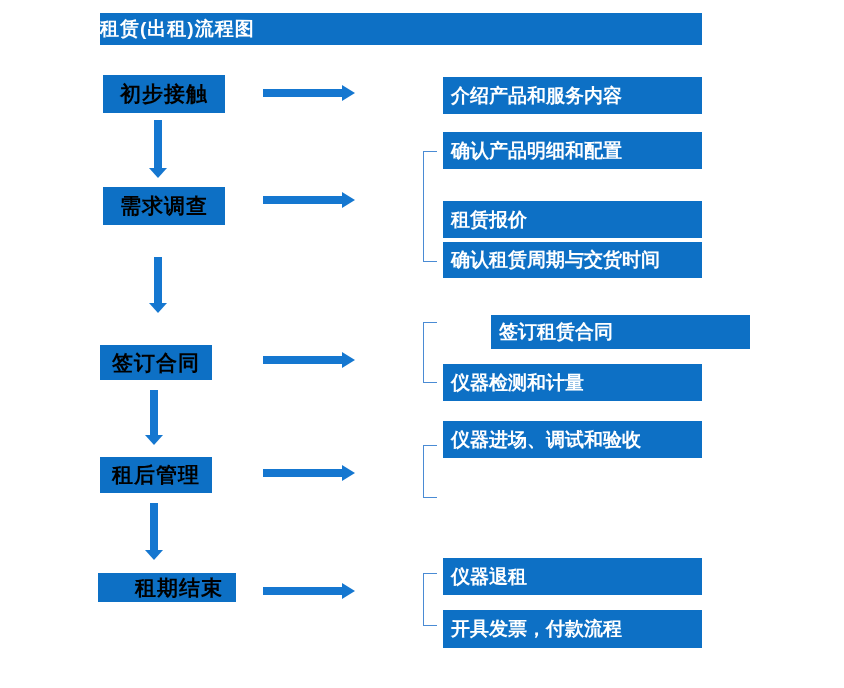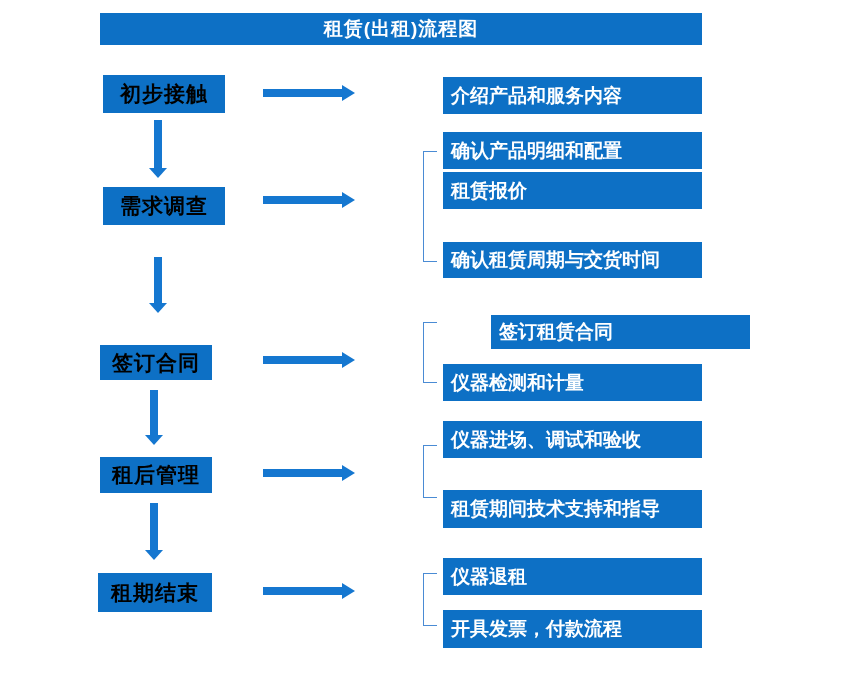--- a/index.html
+++ b/index.html
@@ -18,58 +18,58 @@
   
   .title-bar {
     position: absolute;
     left: 100px; top: 13px;
     width: 602px; height: 32px;
     background: var(--box-blue, #0d70c5);
     color: #ffffff;
     font-size: 19px;
     font-weight: bold;
     line-height: 32px;
-    text-align: center;
+    text-align: left;
     letter-spacing: 1px;
   }
   
   .step {
     position: absolute;
     background: var(--box-blue, #0d70c5);
     color: #000000;
     font-size: 21px;
     font-weight: bold;
     text-align: center;
     letter-spacing: 1px;
     display: flex;
     align-items: center;
     justify-content: center;
   }
   .s0 { left: 103px; top: 75px;  width: 122px; height: 38px; }
   .s1 { left: 103px; top: 187px; width: 122px; height: 38px; }
   .s2 { left: 100px; top: 345px; width: 112px; height: 35px; }
   .s3 { left: 100px; top: 457px; width: 112px; height: 36px; }
-  .s4 { left: 98px;  top: 573px; width: 114px; height: 39px; }
+  .s4 { left: 98px;  top: 573px; width: 114px; height: 29px; padding-left: 24px; }
   
   .detail {
     position: absolute;
     left: 443px;
     width: 259px;
     background: var(--box-blue, #0d70c5);
     color: #ffffff;
     font-size: 19px;
     font-weight: bold;
     display: flex;
     align-items: center;
     padding-left: 8px;
     box-sizing: border-box;
   }
   .d0 { top: 77px;  height: 37px; }
   .d1 { top: 132px; height: 37px; }
-  .d2 { top: 172px; height: 37px; text-align: right; }
+  .d2 { top: 201px; height: 37px; text-align: right; }
   .d3 { top: 242px; height: 36px; }
   .d4 { top: 315px; height: 34px; margin-left: 48px; }
   .d5 { top: 364px; height: 37px; text-align: right; }
   .d6 { top: 421px; height: 37px; }
   .d7 { top: 490px; height: 38px; }
   .d8 { top: 558px; height: 37px; }
   .d9 { top: 610px; height: 38px; text-align: right; }
   
   .h-arrow { position: absolute; left: 263px; width: 92px; height: 16px; }
   .h-arrow .shaft {
@@ -181,17 +181,16 @@
   <div class="bracket b3"></div>
   <div class="bracket b4"></div>
 
   <div class="detail d0">介绍产品和服务内容</div>
   <div class="detail d1">确认产品明细和配置</div>
   <div class="detail d2">租赁报价</div>
   <div class="detail d3">确认租赁周期与交货时间</div>
   <div class="detail d4">签订租赁合同</div>
   <div class="detail d5">仪器检测和计量</div>
   <div class="detail d6">仪器进场、调试和验收</div>
-  <div class="detail d7">租赁期间技术支持和指导</div>
   <div class="detail d8">仪器退租</div>
   <div class="detail d9">开具发票，付款流程</div>
 
 </div>
 
 </body></html>

